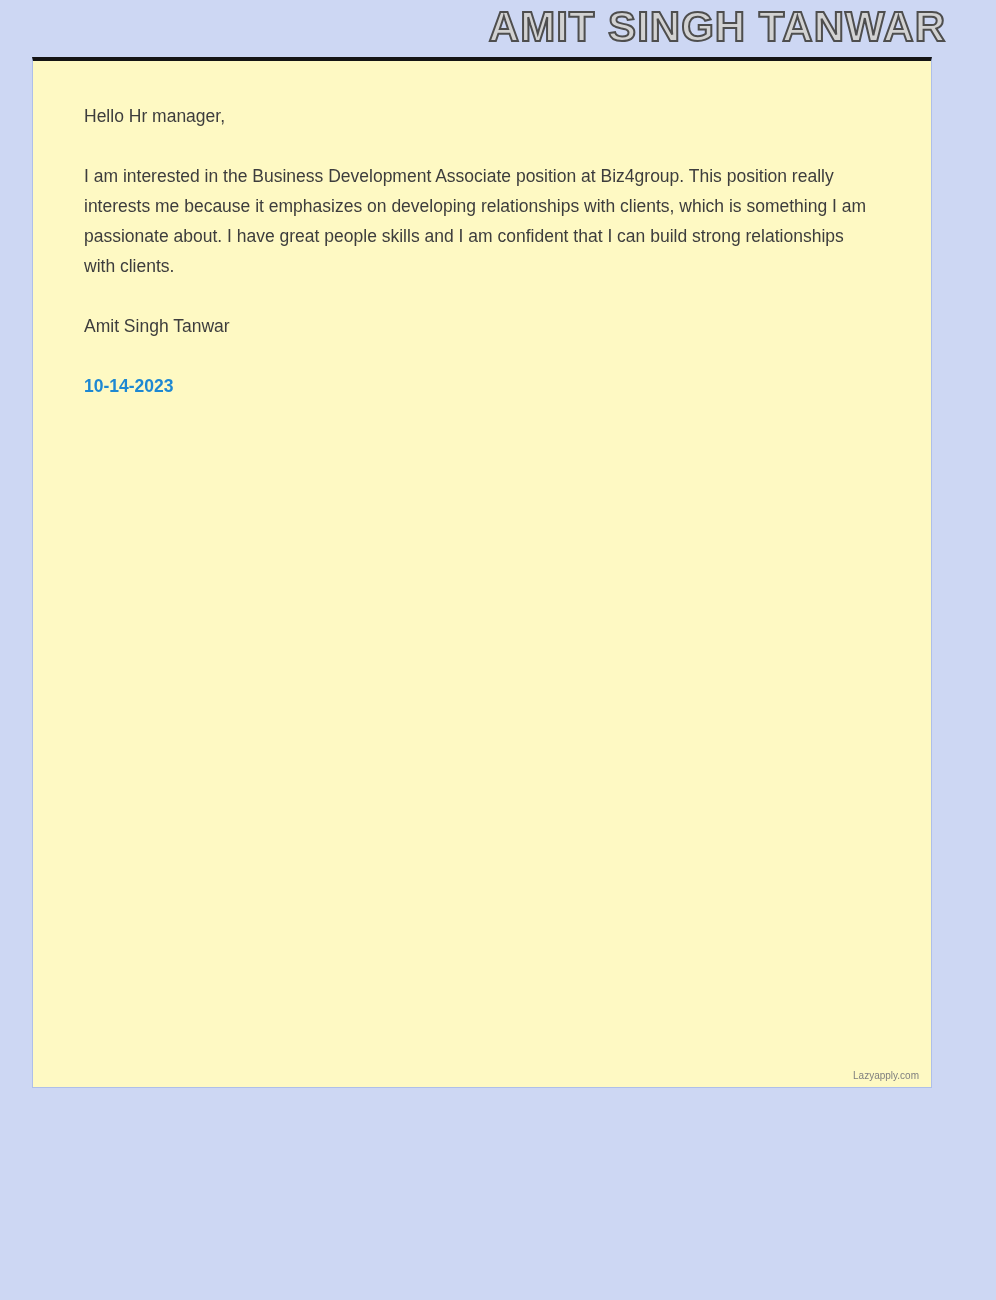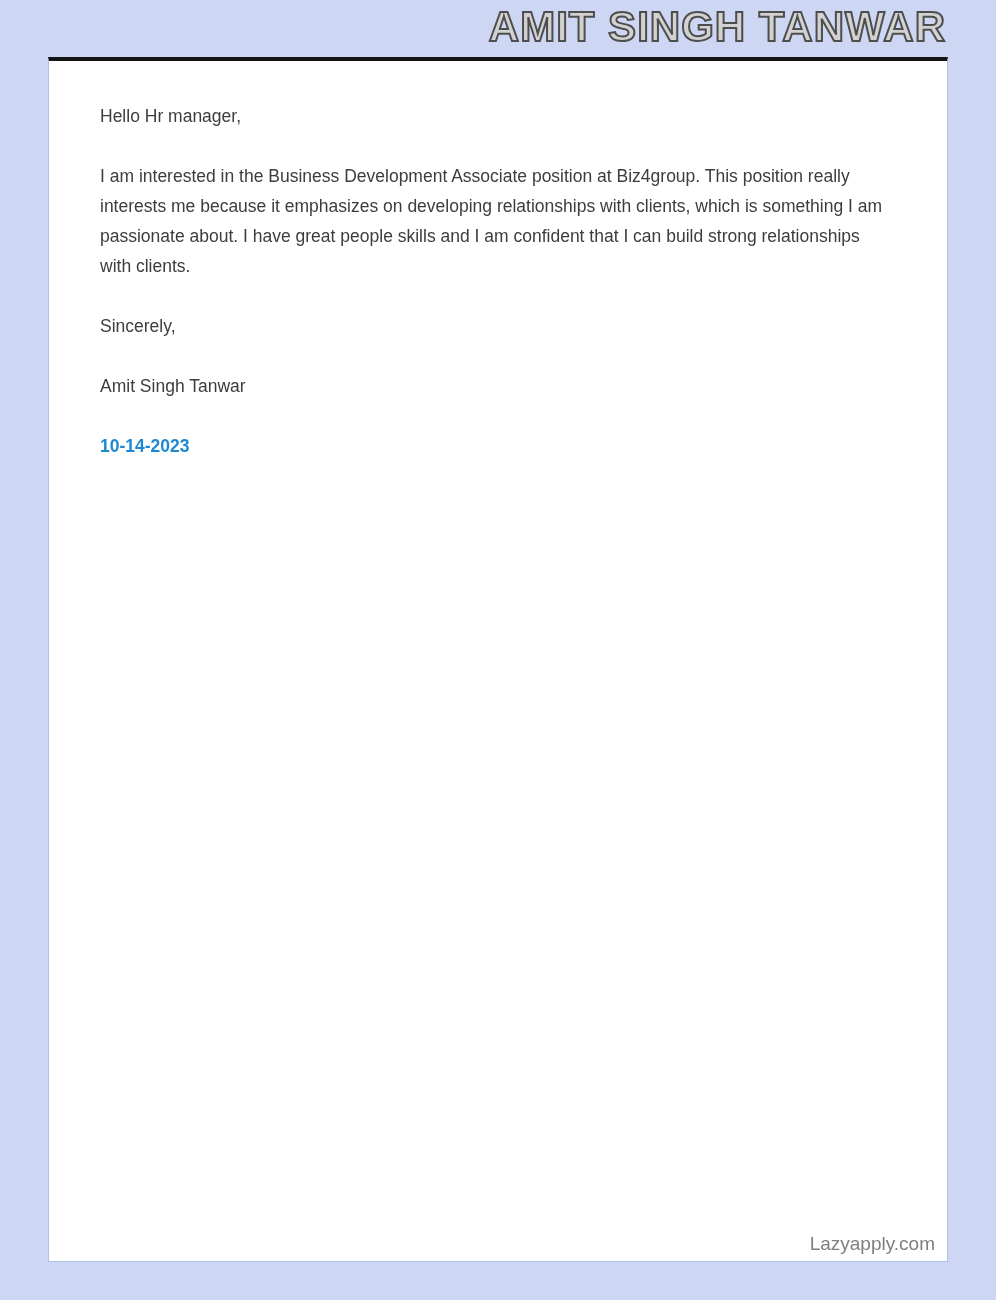--- a/index.html
+++ b/index.html
@@ -27,24 +27,24 @@
     -webkit-text-stroke: 2px #4e4e4e;
     text-transform: uppercase;
     line-height: 1;
     white-space: nowrap;
   }
 
   
   .page {
     position: absolute;
     top: 57px;
-    left: 48px;
+    left: 32px;
     width: 900px;
-    height: 1205px;
-    background: #ffffff;
+    height: 1031px;
+    background: #fef9c3;
     border: 1px solid #aebfe9;
     border-top: 4px solid #141414;
     box-sizing: border-box;
   }
 
   .letter-body {
     padding: 40px 58px 0 51px;
     color: #3d3d3d;
     font-size: 17.5px;
     line-height: 30px;
@@ -59,40 +59,39 @@
   .date {
     color: #1e88d2;
     margin-top: 10px;
     font-weight: bold;
   }
 
   .footer-brand {
     position: absolute;
     bottom: 6px;
     right: 12px;
-    font-size: 19px;
+    font-size: 10px;
     color: #7f7f7f;
     margin-top: 45px;
   }
 </style>
 </head>
 <body>
 
 <div class="header-name">AMIT SINGH TANWAR</div>
 
 <div class="page">
   <div class="letter-body">
 
     <p class="greeting">Hello Hr manager,</p>
 
     <p>I am interested in the Business Development Associate position at Biz4group. This position really interests me because it emphasizes on developing relationships with clients, which is something I am passionate about. I have great people skills and I am confident that I can build strong relationships with clients.</p>
 
 
 
-    <p>Sincerely,</p>
 
     <p>Amit Singh Tanwar</p>
 
     <p class="date">10-14-2023</p>
 
   </div>
 
   <div class="footer-brand">Lazyapply.com</div>
 </div>
 

